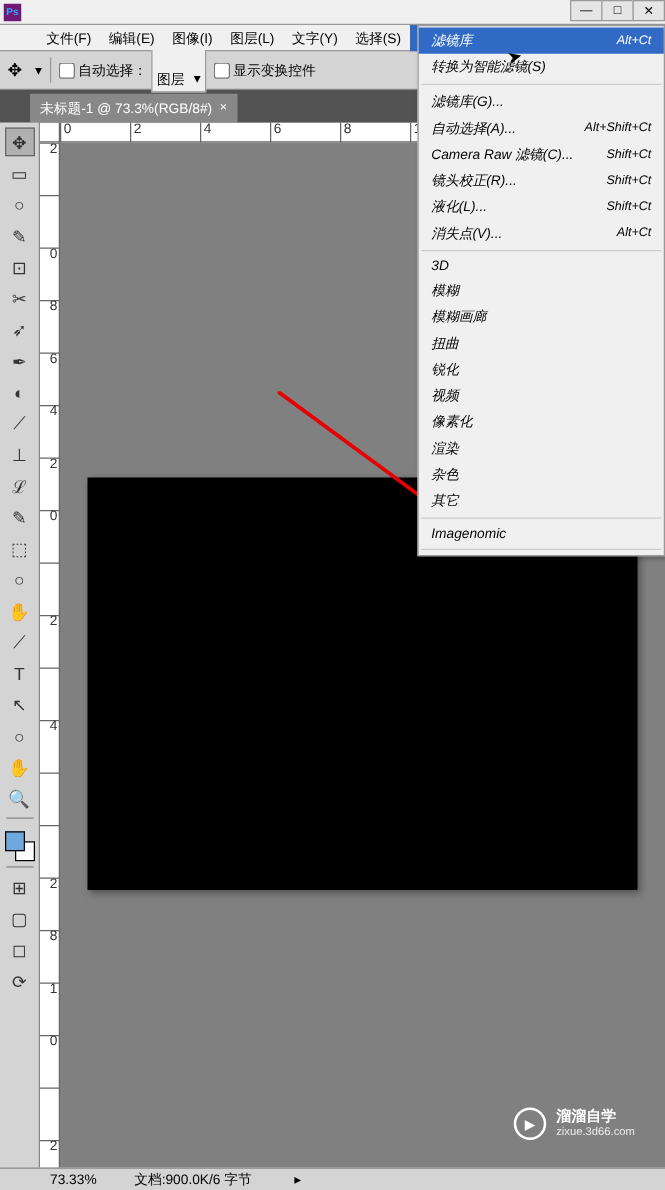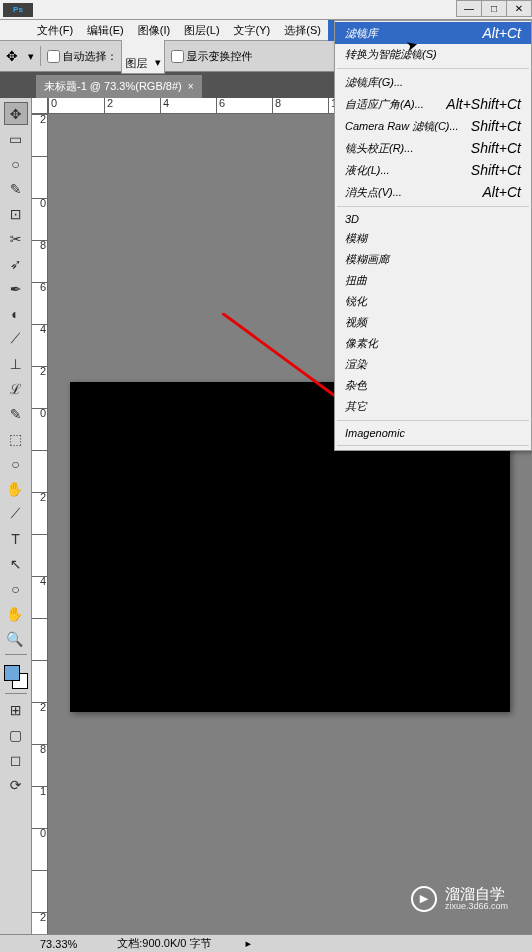--- a/index.html
+++ b/index.html
@@ -1,38 +1,38 @@
 <!DOCTYPE html>
 <html><head>
   <meta charset="utf-8">
   <style>
     * { margin: 0; padding: 0; box-sizing: border-box; font-family: "Microsoft YaHei", "SimSun", sans-serif; font-size: 11px; }
     body { width: 532px; height: 952px; background: #535353; overflow: hidden; position: relative; }
     
     
     .titlebar { height: 20px; background: #f0f0f0; display: flex; align-items: center; border-bottom: 1px solid #999; }
-    .ps-icon { width: 30px; height: 14px; background: #404040; color: #31a8ff; font-weight: bold; font-size: 8px; display: flex; align-items: center; justify-content: center; margin: 0 3px; }
+    .ps-icon { width: 14px; height: 14px; background: #701a75; color: #31a8ff; font-weight: bold; font-size: 8px; display: flex; align-items: center; justify-content: center; margin: 0 3px; }
     .window-controls { position: absolute; right: 0; top: 0; display: flex; height: 20px; }
     .win-btn { width: 26px; height: 17px; border: 1px solid #999; background: #e5e5e5; display: flex; align-items: center; justify-content: center; font-size: 10px; margin-left: -1px; }
     
     
     .menubar { height: 20px; background: #f0f0f0; display: flex; align-items: center; padding-left: 30px; position: relative; z-index: 10; }
     .menu-item { padding: 3px 7px; color: #000; cursor: pointer; font-size: 11px; }
     .menu-item.active { background: #316ac5; color: #fff; }
     
     
     .optionsbar { height: 32px; background: #d4d4d4; border-top: 1px solid #999; border-bottom: 1px solid #888; display: flex; align-items: center; padding: 0 6px; gap: 6px; }
     .move-icon { width: 16px; height: 16px; font-size: 14px; }
     .checkbox-wrap { display: flex; align-items: center; gap: 3px; font-size: 11px; }
     .dropdown { padding: 16px 16px 2px 4px; border: 1px solid #999; background: #f0f0f0; font-size: 11px; position: relative; }
     .dropdown::after { content: '▾'; position: absolute; right: 3px; }
     .vbar { width: 1px; height: 20px; background: #999; }
     
     
-    .tabbar { height: 26px; background: #535353; display: flex; align-items: flex-end; padding-left: 36px; }
+    .tabbar { height: 26px; background: #535353; display: flex; align-items: flex-end; padding-left: 24px; }
     .doc-tab { background: #888; color: #fff; padding: 4px 8px; font-size: 11px; display: flex; align-items: center; gap: 6px; }
     .tab-close { font-size: 10px; }
     
     
     .main { display: flex; height: 838px; }
     
     
     .toolbar { width: 32px; background: #d4d4d4; display: flex; flex-direction: column; align-items: center; padding-top: 4px; gap: 2px; border-right: 1px solid #888; }
     .tool { width: 24px; height: 23px; display: flex; align-items: center; justify-content: center; font-size: 14px; color: #333; cursor: pointer; }
     .tool.active { background: #b0b0b0; border: 1px solid #666; }
@@ -54,35 +54,35 @@
     .canvas-wrap { position: absolute; top: 16px; left: 16px; right: 0; bottom: 0; }
     .artboard { position: absolute; left: 22px; top: 268px; width: 440px; height: 330px; background: #000; box-shadow: 2px 2px 6px rgba(0,0,0,0.4); }
     
     
     .arrow { position: absolute; top: 215px; left: 190px; width: 140px; height: 105px; pointer-events: none; z-index: 50; }
     
     
     .filter-menu { position: absolute; top: 20px; left: 334px; width: 198px; background: #f0f0f0; border: 1px solid #999; box-shadow: 2px 2px 4px rgba(0,0,0,0.3); z-index: 100; padding: 1px 0; }
     .filter-item { padding: 3px 10px; font-size: 11px; color: #000; display: flex; justify-content: space-between; align-items: center; cursor: pointer; font-style: italic; }
     .filter-item.highlighted { background: #316ac5; color: #fff; }
-    .shortcut { font-size: 14px; }
+    .shortcut { font-size: 10px; }
     .filter-sep { height: 1px; background: #ccc; margin: 3px 2px; }
     
     
     .cursor { position: absolute; top: 37px; left: 406px; z-index: 200; font-size: 14px; color: #000; pointer-events: none; transform: rotate(-15deg); }
     
     
     .watermark { position: absolute; right: 24px; bottom: 40px; display: flex; align-items: center; gap: 8px; color: #fff; font-size: 14px; z-index: 60; }
     .play-circle { width: 26px; height: 26px; border: 2px solid #fff; border-radius: 50%; display: flex; align-items: center; justify-content: center; font-size: 11px; }
     .wm-text { display: flex; flex-direction: column; line-height: 1.1; }
-    .wm-main { font-size: 15px; font-weight: normal; }
+    .wm-main { font-size: 12px; font-weight: bold; }
     .wm-sub { font-size: 9px; opacity: 0.85; }
     
     
-    .statusbar { position: absolute; bottom: 0; left: 0; right: 0; height: 18px; background: #d4d4d4; border-top: 1px solid #888; display: flex; align-items: center; font-size: 11px; padding-left: 40px; gap: 40px; }
+    .statusbar { position: absolute; bottom: 0; left: 0; right: 0; height: 18px; background: #d4d4d4; border-top: 1px solid #888; display: flex; align-items: center; font-size: 11px; padding-left: 40px; gap: 30px; }
     .status-item { display: flex; align-items: center; gap: 4px; }
   </style>
 </head>
 <body>
 
 <div class="titlebar">
   <div class="ps-icon">Ps</div>
   <div class="window-controls">
     <div class="win-btn">—</div>
     <div class="win-btn">□</div>
@@ -210,21 +210,21 @@
       <span class="shortcut">Alt+Ct</span>
     </div>
     <div class="filter-item">
       <span>转换为智能滤镜(S)</span>
     </div>
     <div class="filter-sep"></div>
     <div class="filter-item">
       <span>滤镜库(G)...</span>
     </div>
     <div class="filter-item">
-      <span>自适应广角(A)...</span>
+      <span>自动选择(A)...</span>
       <span class="shortcut">Alt+Shift+Ct</span>
     </div>
     <div class="filter-item">
       <span>Camera Raw 滤镜(C)...</span>
       <span class="shortcut">Shift+Ct</span>
     </div>
     <div class="filter-item">
       <span>镜头校正(R)...</span>
       <span class="shortcut">Shift+Ct</span>
     </div>
@@ -280,16 +280,16 @@
   <div class="play-circle">▶</div>
   <div class="wm-text">
     <span class="wm-main">溜溜自学</span>
     <span class="wm-sub">zixue.3d66.com</span>
   </div>
 </div>
 
 <div class="statusbar">
   <span class="status-item">73.33%</span>
   <span class="status-item">
-    <span>文档:900.0K/0 字节</span>
+    <span>文档:900.0K/6 字节</span>
     <span style="margin-left:30px">▸</span>
   </span>
 </div>
 
 </body></html>

